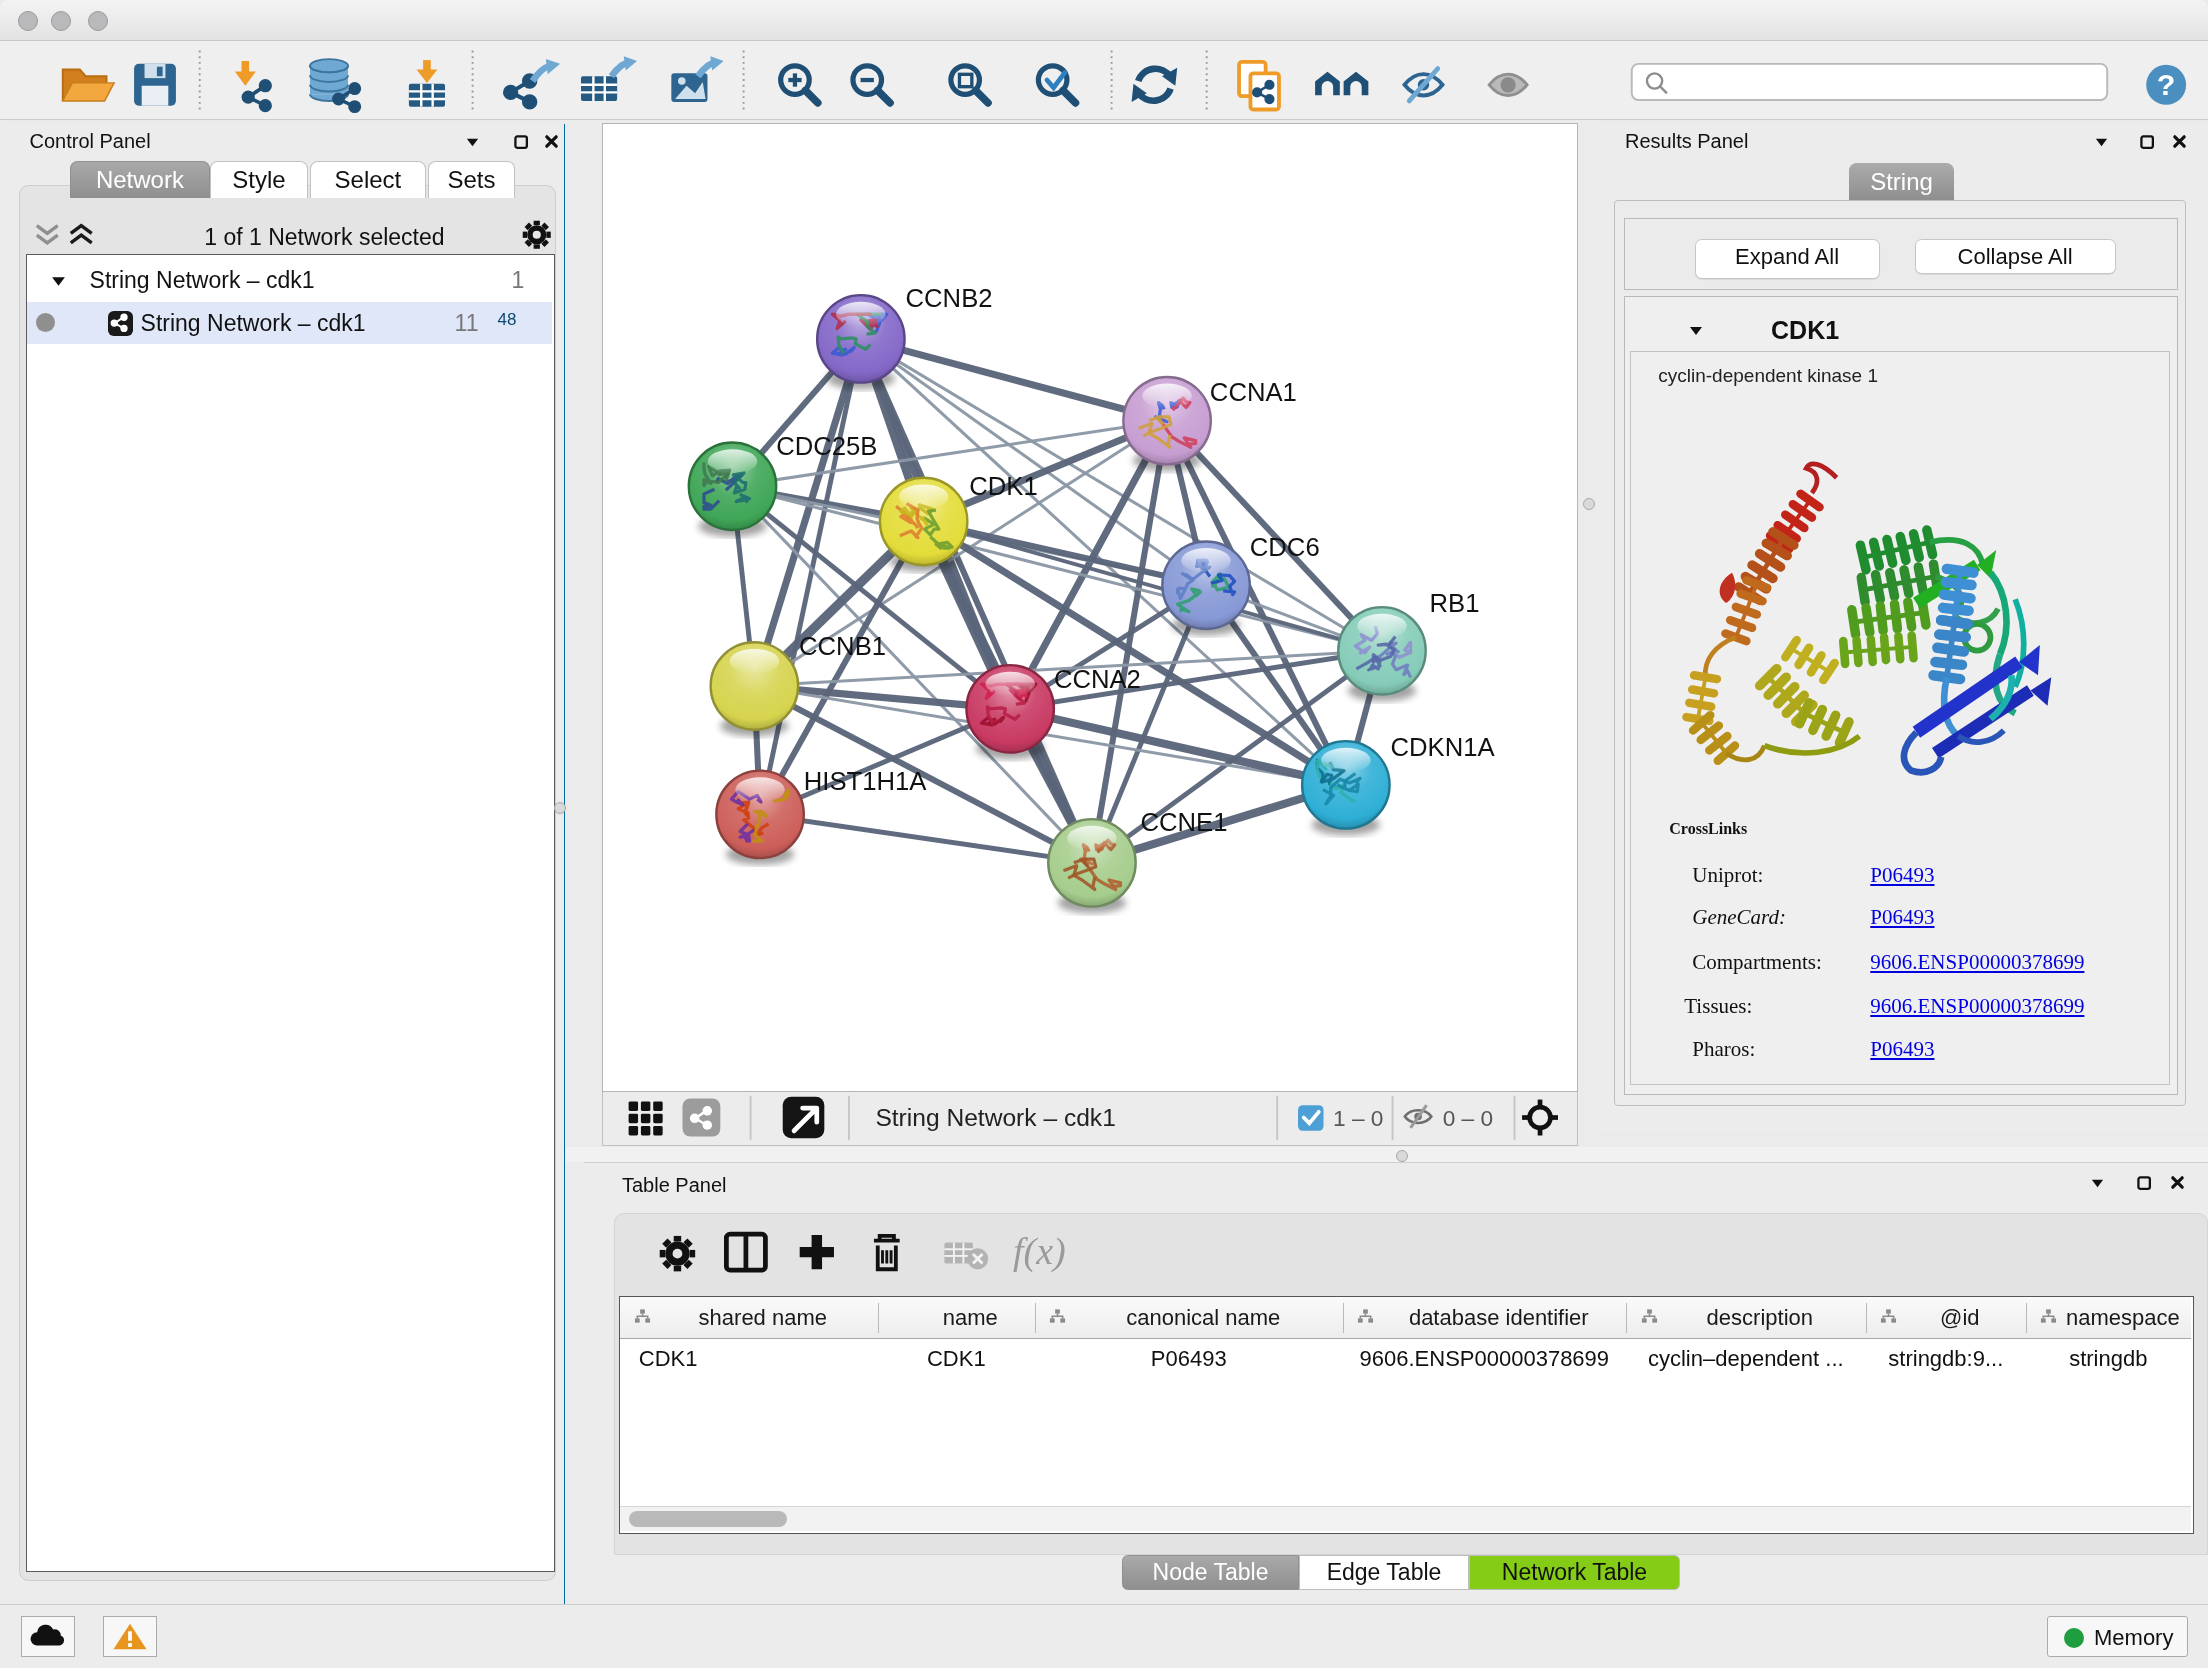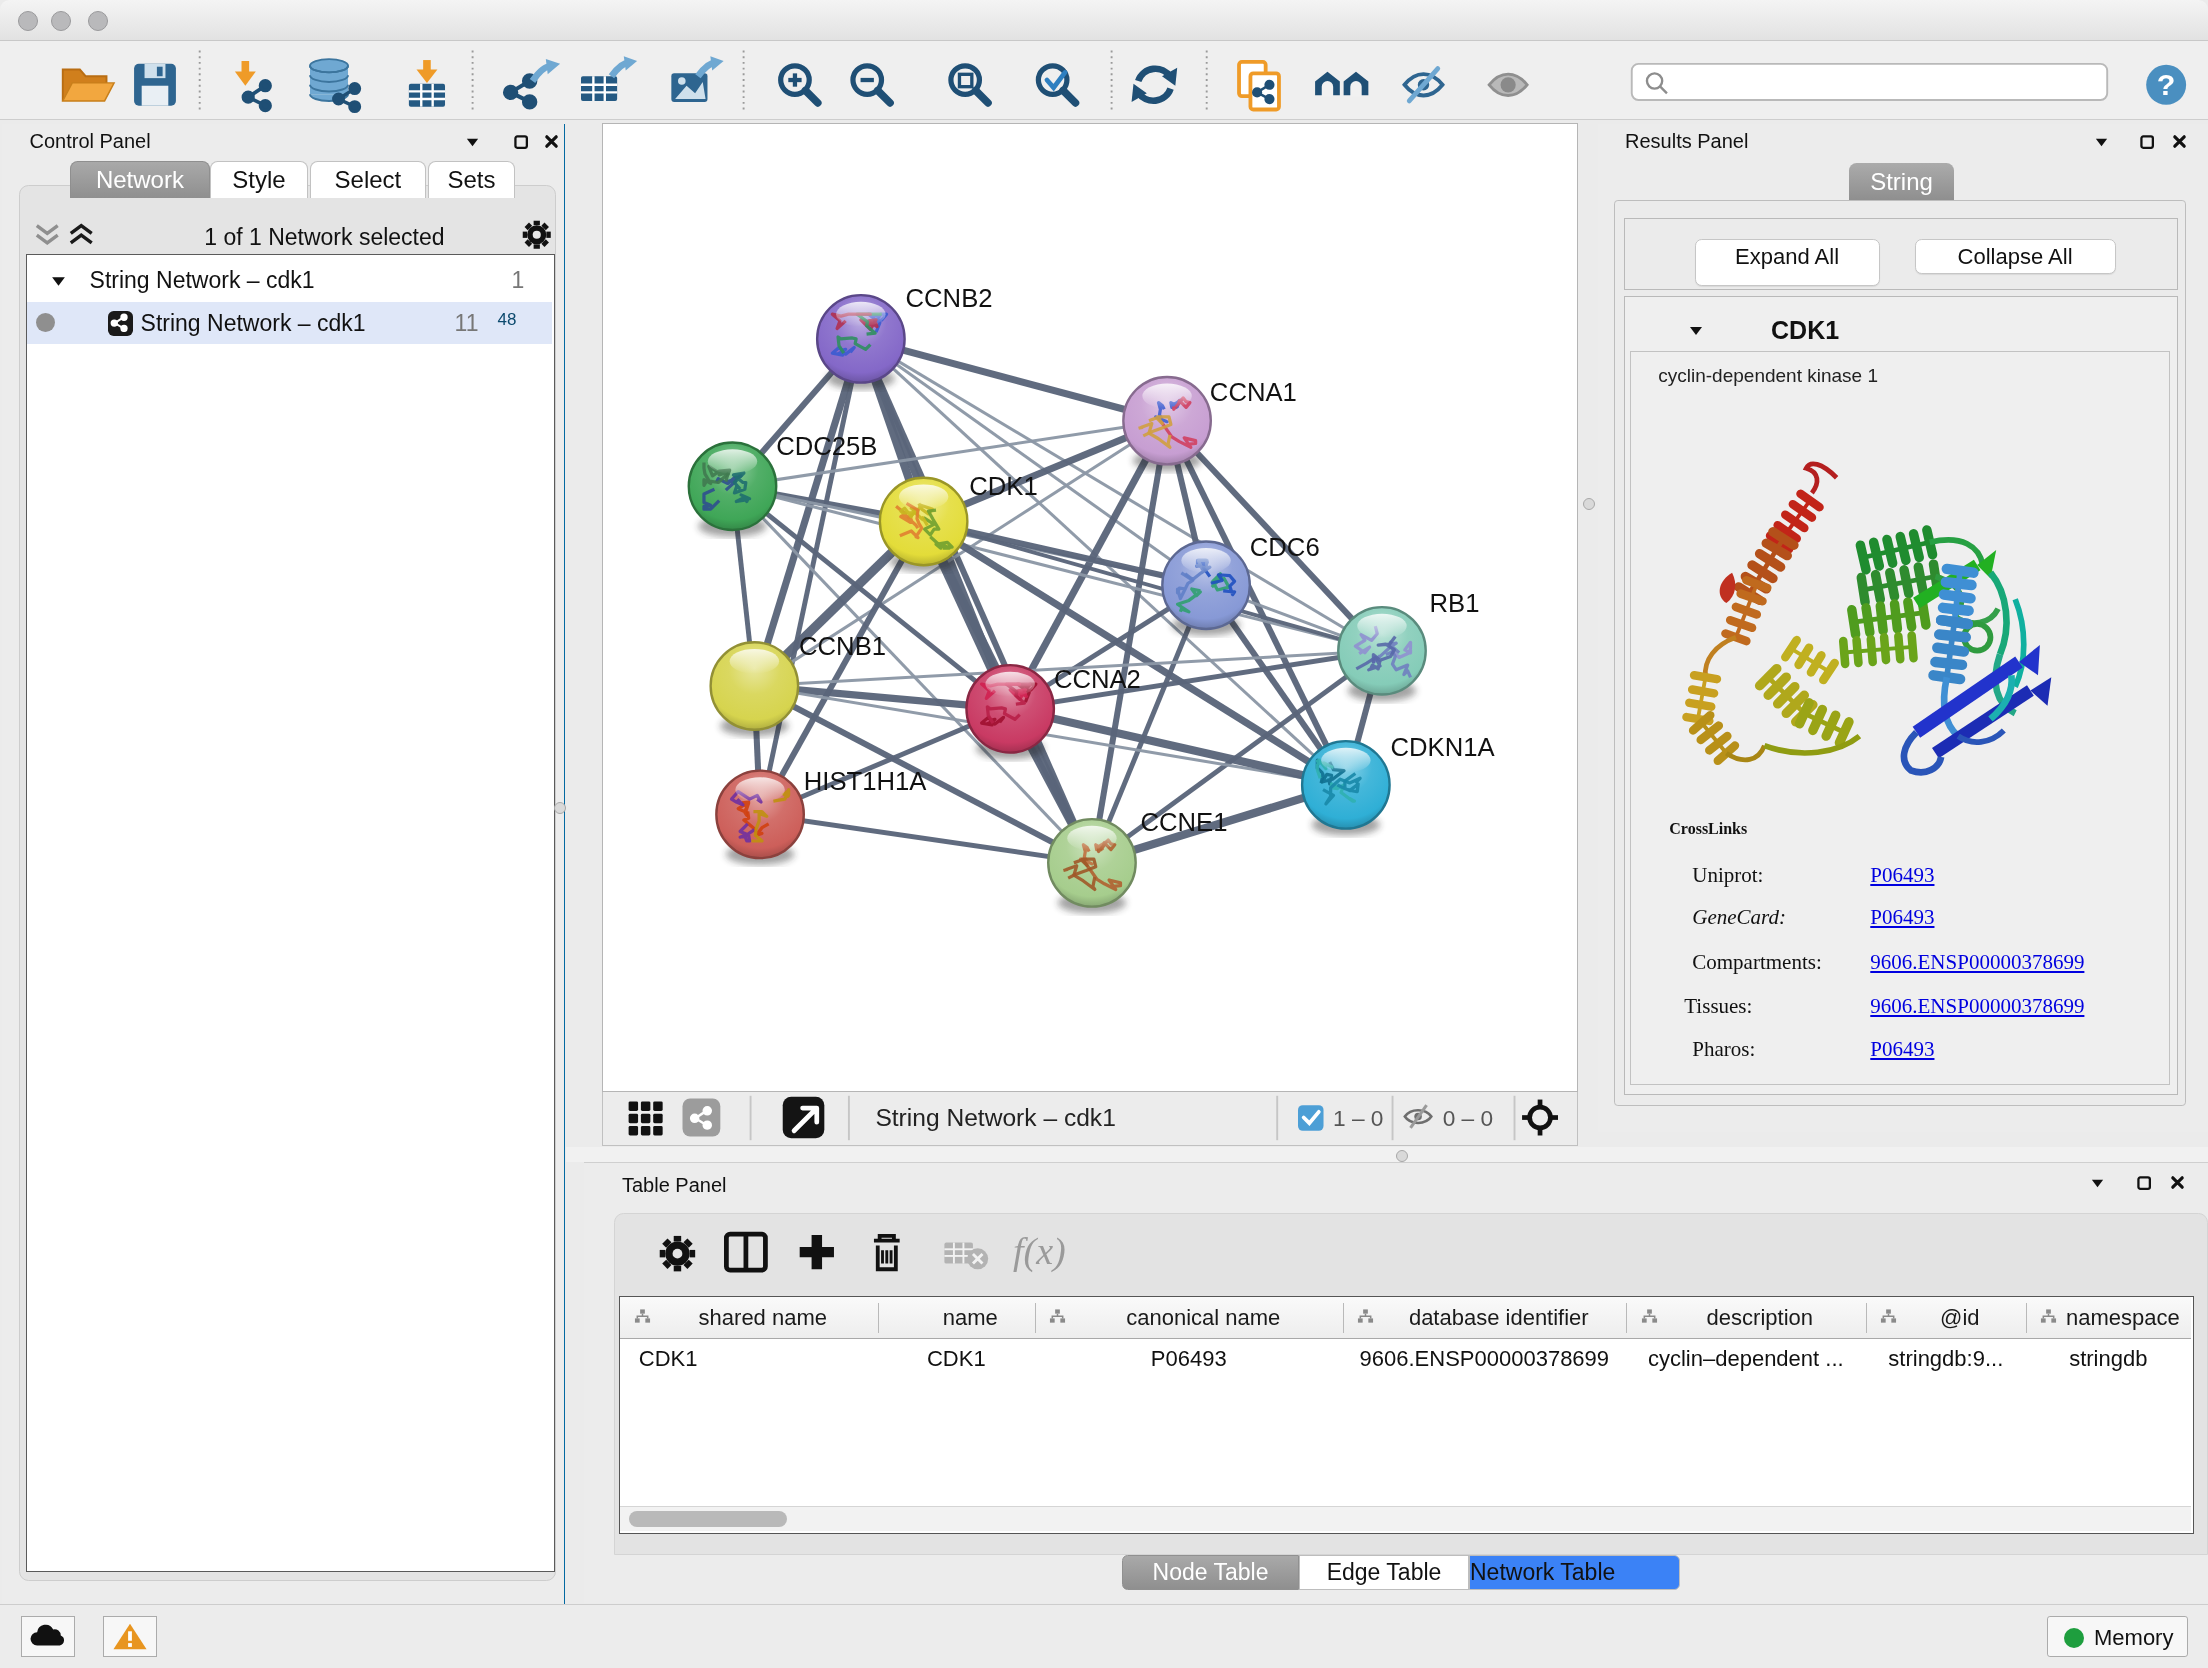--- a/index.html
+++ b/index.html
@@ -488,21 +488,21 @@
       </svg></div>
 <div class="abs" style="left:542px;top:10.5px;"><svg width="14.3" height="14.3" viewBox="0 0 15 15">
         <rect x="1.5" y="1.5" width="12" height="12" rx="2" fill="none" stroke="#111" stroke-width="2.4"></rect>
       </svg></div>
 <div class="abs" style="left:574px;top:9.5px;"><svg width="15" height="15" viewBox="0 0 16 16">
         <path d="M3,3 L13,13 M13,3 L3,13" stroke="#111" stroke-width="3.4" stroke-linecap="round"></path>
       </svg></div>
 <div class="abs" style="left:251px;top:39px;width:105px;height:38px;background:linear-gradient(#ababab,#8e8e8e);border-radius:7.6px 7.6px 0 0;color:#fff;text-align:center;font-size:24px;line-height:38px;">String</div>
 <div class="abs" style="left:16px;top:76px;width:572px;height:906px;background:#ebebeb;border:1px solid #bdbdbd;border-radius:3.8px;">
 <div class="abs" style="left:8.6px;top:17px;width:554px;height:72px;border:1px solid #b9b9b9;background:#ebebeb;">
-<div class="btn" style="left:70px;top:20px;width:185px;height:47px;line-height:33px;">Expand All</div>
+<div class="btn" style="left:70px;top:20px;width:185px;height:40px;line-height:33px;">Expand All</div>
 <div class="btn" style="left:290px;top:20px;width:201px;height:35px;line-height:33px;">Collapse All</div>
 </div>
 <div class="abs" style="left:8.6px;top:95px;width:554px;height:799px;border:1px solid #b9b9b9;background:#efefef;">
 <div class="abs" style="left:63px;top:26px;"><svg width="16" height="16" viewBox="0 0 16 16">
             <polygon points="2,4 14,4 8,12" fill="#111"></polygon>
           </svg></div>
 <div class="abs" style="left:0;top:19px;width:361px;text-align:center;font-size:25px;font-weight:bold;color:#111;">CDK1</div>
 <div class="abs" style="left:5.7px;top:54px;width:540px;height:734px;border:1px solid #c2c2c2;background:#efefef;">
 <div class="abs" style="left:27px;top:13.3px;font-size:19px;color:#222;">cyclin-dependent kinase 1</div>
 <div class="abs" style="left:46px;top:99px;"><svg width="380" height="327" viewBox="0 0 400 344">
@@ -731,21 +731,21 @@
 <div class="abs" style="left:1006px;top:49px;width:240px;text-align:center;font-size:22px;color:#111;white-space:nowrap;">cyclin–dependent ...</div>
 <div class="abs" style="left:1246px;top:49px;width:160px;text-align:center;font-size:22px;color:#111;white-space:nowrap;">stringdb:9...</div>
 <div class="abs" style="left:1406px;top:49px;width:165px;text-align:center;font-size:22px;color:#111;white-space:nowrap;">stringdb</div>
 <div class="abs" style="left:0;top:209px;width:1571px;height:25px;background:#f2f2f2;border-top:1px solid #d5d5d5;">
 <div class="abs" style="left:9.5px;top:3.8px;width:158px;height:16px;background:#b9b9b9;border-radius:8.6px;"></div>
 </div>
       </div>
 </div>
 <div class="abs" style="left:538px;top:392px;width:177px;height:35px;background:linear-gradient(#a9a9a9,#8f8f8f);border:1px solid #909090;border-radius:5.7px 0 0 5.7px;color:#fff;text-align:center;font-size:23px;line-height:33px;">Node Table</div>
 <div class="abs" style="left:715px;top:392px;width:170px;height:35px;background:#fff;border:1px solid #bdbdbd;color:#111;text-align:center;font-size:23px;line-height:33px;">Edge Table</div>
-<div class="abs" style="left:885px;top:392px;width:211px;height:35px;background:#3b82f6;border:1px solid #bdbdbd;border-radius:0 5.7px 5.7px 0;color:#111;text-align:left;font-size:23px;line-height:33px;">Network Table</div>
+<div class="abs" style="left:885px;top:392px;width:211px;height:35px;background:#84cc16;border:1px solid #bdbdbd;border-radius:0 5.7px 5.7px 0;color:#111;text-align:center;font-size:23px;line-height:33px;">Network Table</div>
 </div>
 <div class="abs" style="left:0;top:1604px;width:2208px;height:81px;background:#ececec;border-top:1px solid #cdcdcd;">
 <div class="abs" style="left:21px;top:11.4px;width:54px;height:41px;background:#f7f7f7;border:1px solid #ababab;"><svg width="52" height="39" viewBox="0 0 55 41">
         <path d="M16,30 a7,7 0 0 1 0-14 a9,9 0 0 1 17-3 a6.5,6.5 0 0 1 8,6.5 a5.5,5.5 0 0 1-1,10.5 Z" fill="#111"></path>
       </svg></div>
 <div class="abs" style="left:103px;top:11.4px;width:54px;height:41px;background:#f7f7f7;border:1px solid #ababab;"><svg width="52" height="39" viewBox="0 0 55 41">
         <polygon points="27.5,7 45,34 10,34" fill="#e8951f"></polygon>
         <rect x="25.5" y="15" width="4" height="10" fill="#fff"></rect>
         <rect x="25.5" y="27.5" width="4" height="4" fill="#fff"></rect>
       </svg></div>

